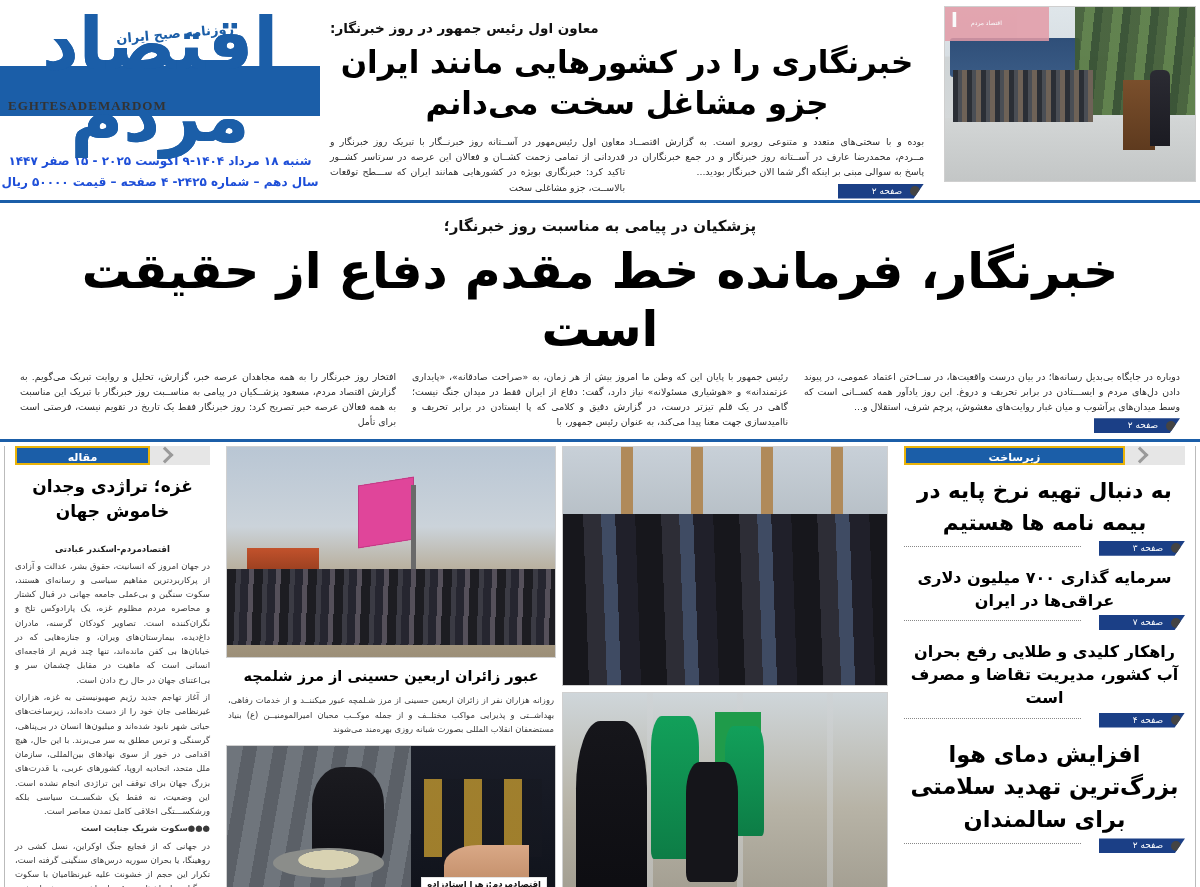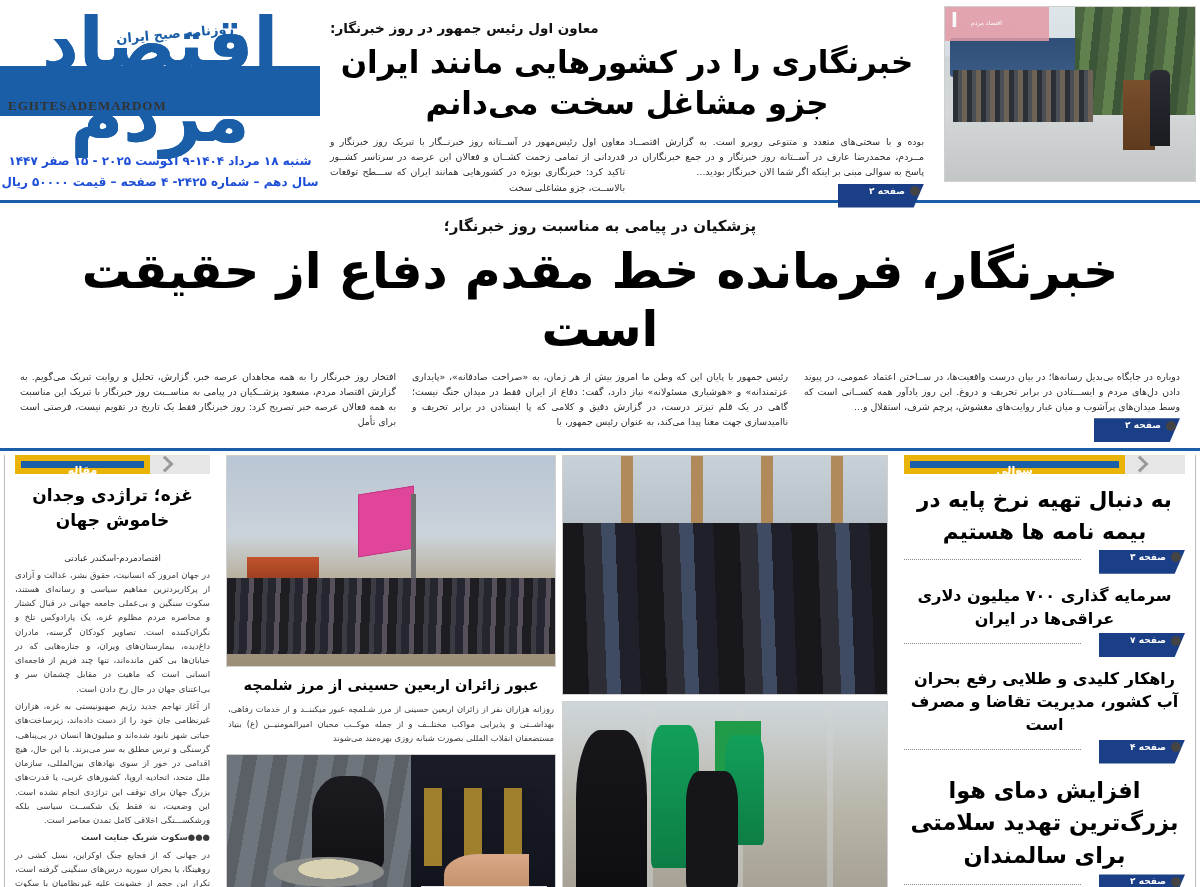--- a/index.html
+++ b/index.html
@@ -58,22 +58,22 @@
   .topphoto .ph { width:100%; height:176px; position:relative; overflow:hidden;
                   border:1px solid #cfcfcf; }
   .wm { position:absolute; top:0; left:0; width:104px; height:34px;
         background:#e39aa6; opacity:.85; z-index:5; }
   .wm-glyph { position:absolute; left:6px; top:3px; color:#fff;
               font-size:20px; font-weight:bold; line-height:1; }
   .wm-txt { position:absolute; left:26px; top:12px; color:#fff;
             font-size:6px; letter-spacing:.3px; white-space:nowrap; }
 
   
-  .pbadge { display:inline-block; position:relative; height:24px;
-            background:#1b3f86; color:#fff; font-size:9px; font-weight:bold;
+  .pbadge { display:inline-block; position:relative; height:15px;
+            background:#1b3f86; color:#fff; font-size:9px; font-weight:normal;
             padding:0 8px 0 20px; line-height:15px; white-space:nowrap;
             clip-path: polygon(0 0, 100% 0, 88% 100%, 0 100%); min-width:86px;
             text-align:center;margin-left:16px; }
   .pbadge .dot { position:absolute; right:4px; top:2.5px; width:10px; height:10px;
                  border-radius:50%; background:#444; }
   .badge-row { display:flex; align-items:center; gap:0; }
   .badge-dots { flex:1; border-bottom:1.6px dotted #888; margin-bottom:4px;
                 margin-right:2px; }
 
   
@@ -91,32 +91,32 @@
 
   
   .body3 { display:flex; flex-direction:row-reverse; height:492px;
            padding:4px 4px 0; gap:0; }
 
   
   .sechead { display:flex; flex-direction:row-reverse; align-items:stretch;
              height:19px; margin-bottom:9px; }
   .sechead .bar { flex:1; background:#1b5ea8; color:#fff; font-size:11px;
                   font-weight:bold; text-align:center; line-height:19px;
-                  border:6px solid #eab308; }
+                  border:2px solid #eab308; }
   .sechead .chev { width:34px; background:#e6e6e6; position:relative; }
   .sechead .chev::after { content:""; position:absolute; top:3px; left:9px;
         width:9px; height:9px; border-right:3px solid #9a9a9a;
         border-bottom:3px solid #9a9a9a; transform:rotate(-45deg); }
   .sechead .tail { width:26px; background:#e6e6e6; }
 
   
   .colA { flex:0 0 214px; padding:0 8px 0 10px; border-left:1px solid #bbb; }
   .art-title { text-align:center; font-size:17px; font-weight:bold;
                line-height:1.45; margin:6px 0 20px; color:#000; }
-  .art-by { text-align:center; font-size:8.6px; font-weight:normal;
+  .art-by { text-align:center; font-size:8.6px; font-weight:bold;
             margin-bottom:5px; color:#222; }
   .art-body { font-size:8.5px; line-height:1.68; text-align:justify;
               color:#3a3a3a; }
   .art-body p { margin:0 0 3px; }
   .sep { font-weight:bold; letter-spacing:1px; }
 
   
   .colB { flex:1 1 auto; padding:0 8px; }
   .photo-grid { display:flex; flex-direction:row-reverse; gap:6px;
                 height:100%; }
@@ -344,21 +344,21 @@
               <div class="niqab"></div>
             </div>
           </div>
         </div>
 
       </div>
     </div>
 
     <div class="colC">
       <div class="sechead">
-        <div class="bar">سوالی</div>
+        <div class="bar">زیرساخت</div>
         <div class="chev"></div>
         <div class="tail"></div>
       </div>
 
       <div class="v-item">
         <div class="v-title">به دنبال تهیه نرخ پایه در بیمه نامه ها هستیم</div>
         <div class="badge-row">
           <span class="pbadge">
             <span class="dot"></span>
             <span>صفحه ۳</span>

